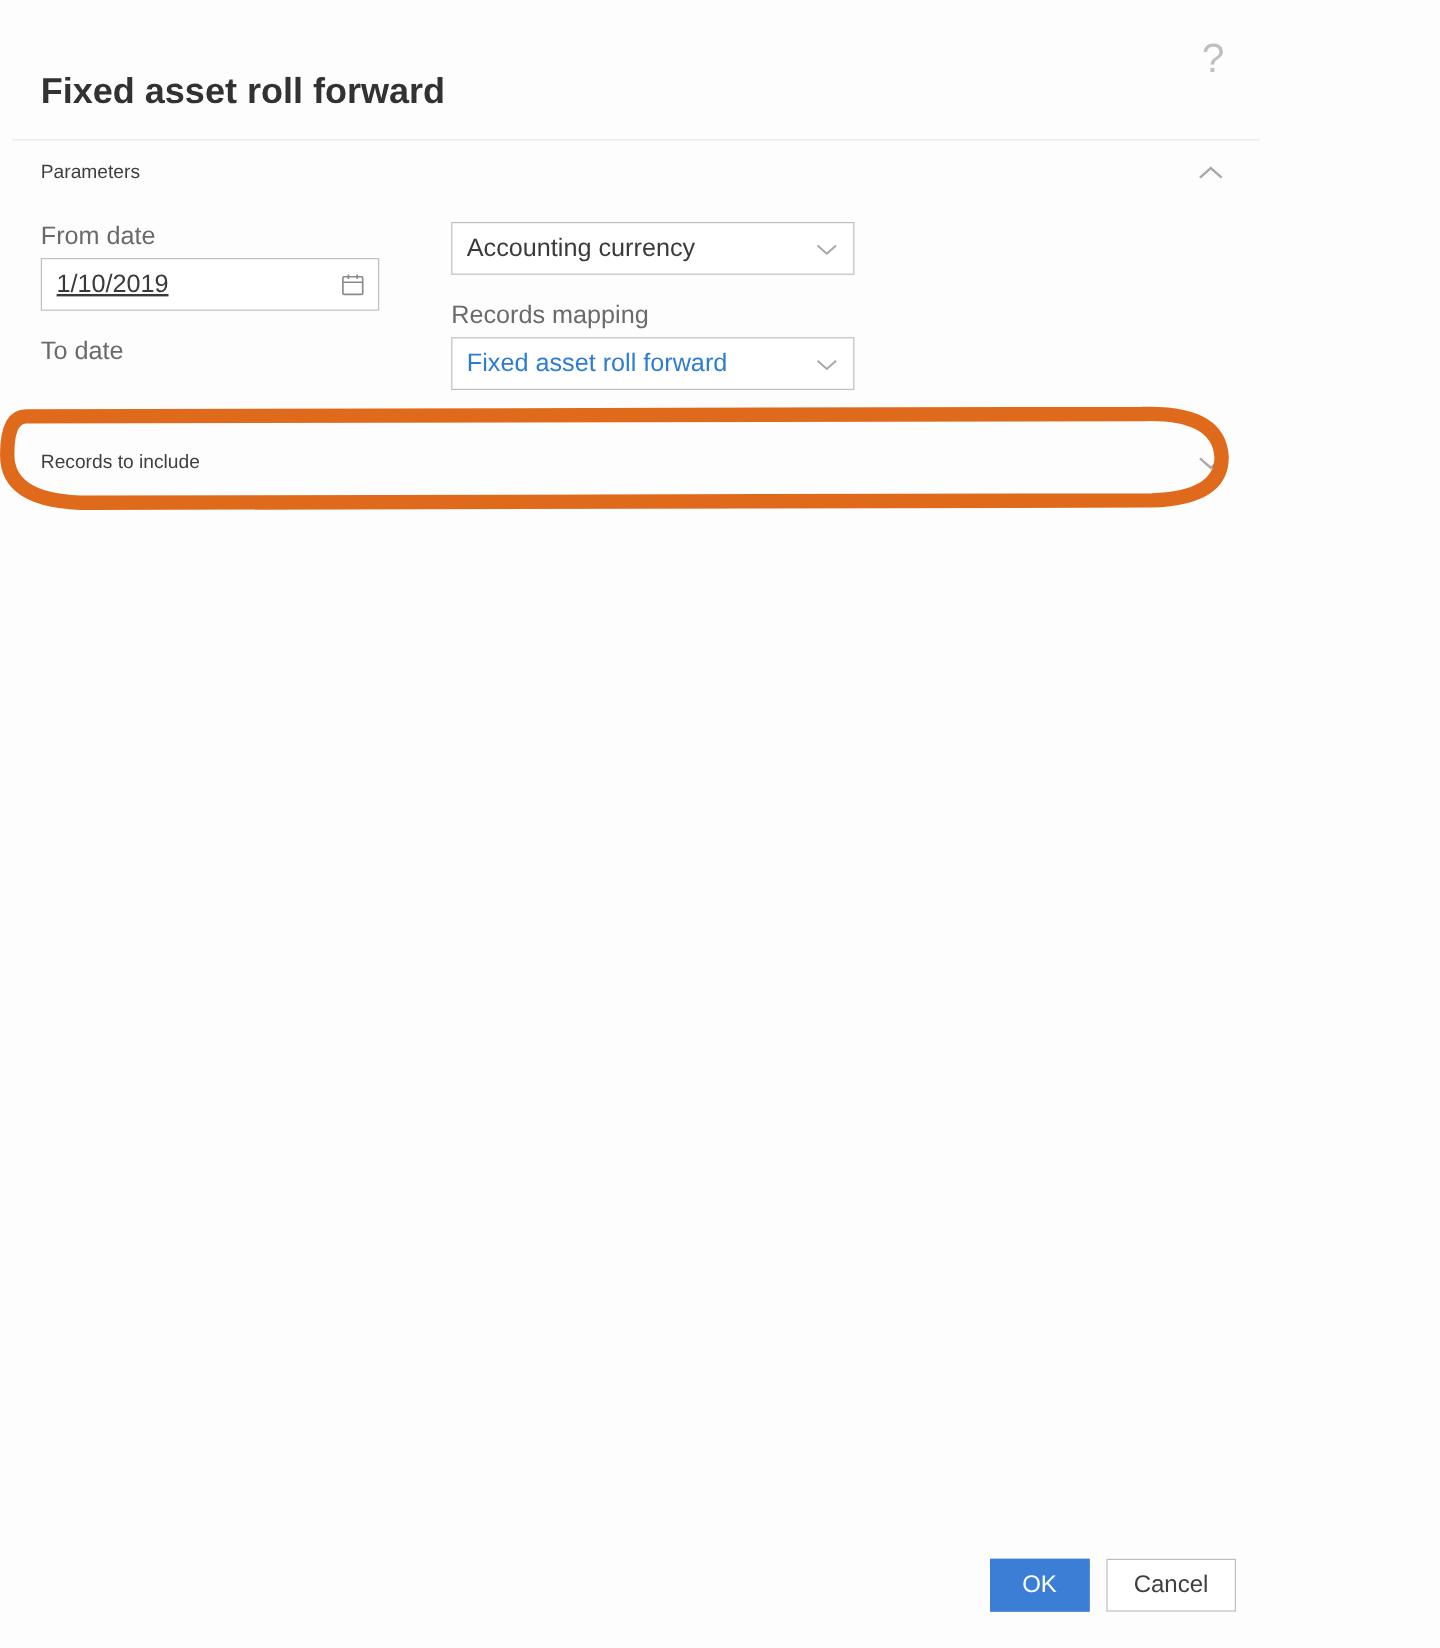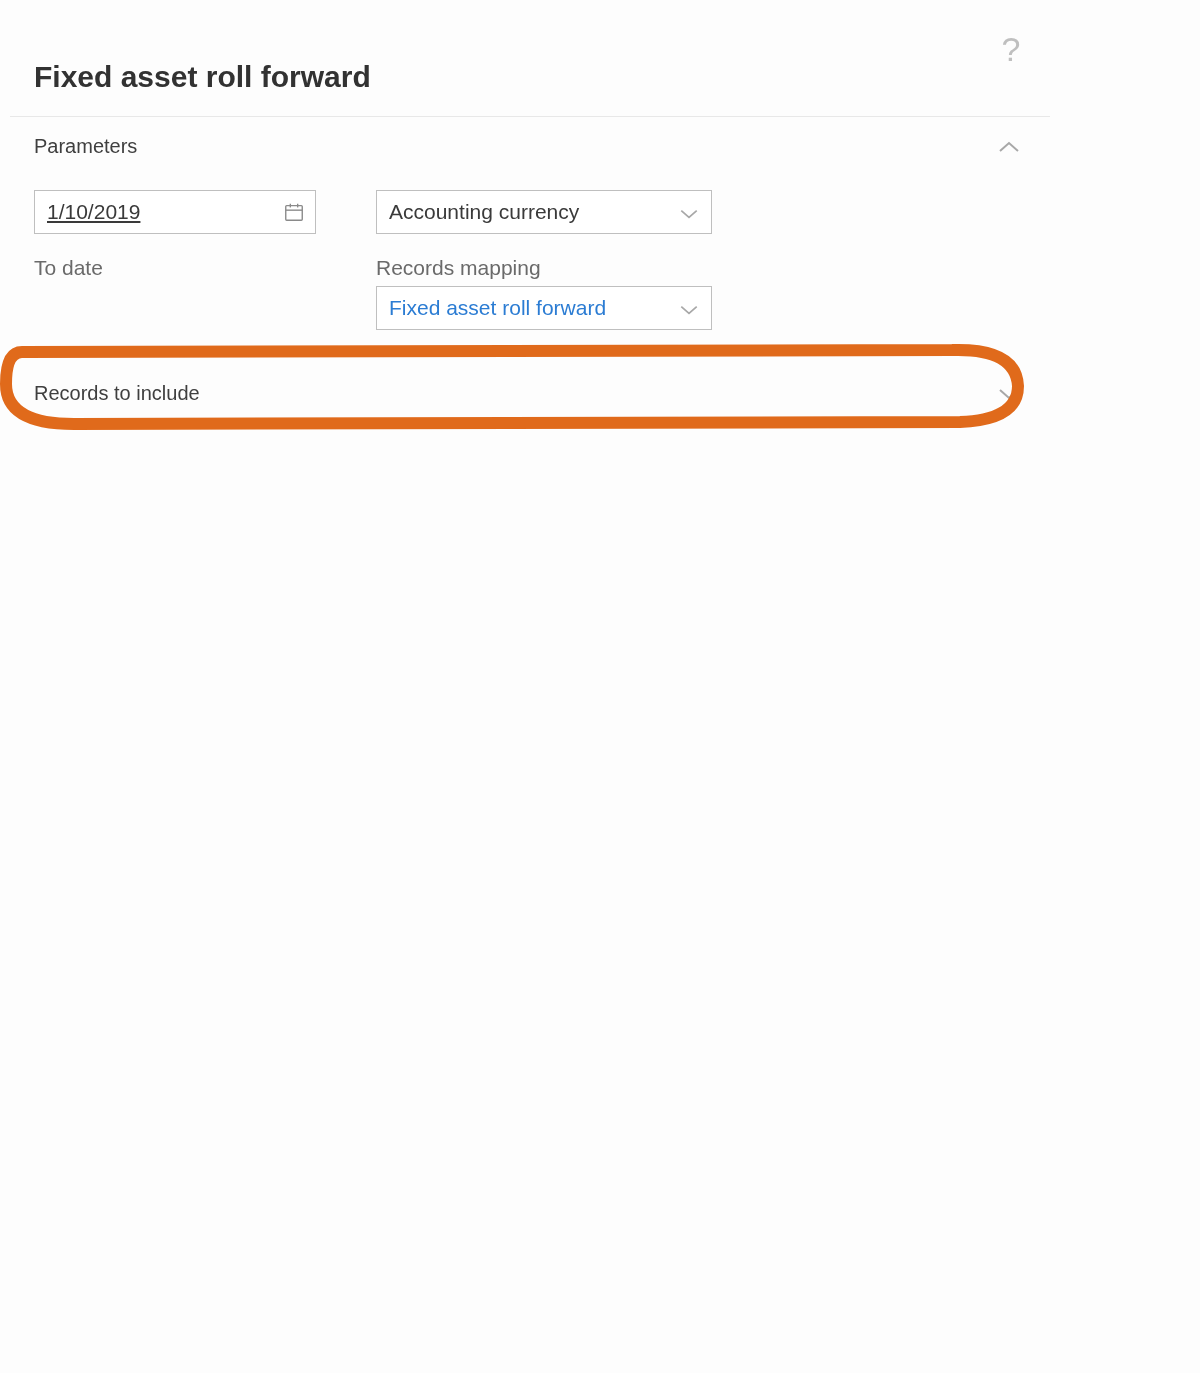--- a/index.html
+++ b/index.html
@@ -47,21 +47,21 @@
       margin: 0 0 0 0;
     }
     .section-header {
       display: flex;
       justify-content: space-between;
       align-items: center;
       padding: 18px 30px 10px 24px;
       cursor: pointer;
     }
     .section-header .label {
-      font-size: 20px;
+      font-size: 16px;
       color: #3f3f3f;
       font-weight: 400;
     }
     .chevron {
       width: 22px;
       height: 14px;
       display: inline-block;
     }
     .chevron svg {
       width: 100%;
@@ -209,20 +209,21 @@
       <svg viewBox="0 0 22 14">
           <polyline points="2,11 11,3 20,11"></polyline>
         </svg>
     </span>
   </div>
 
   <div class="section-body">
     <div class="col">
 
       <div class="field-group">
+        <div class="field-label">From date</div>
         <div class="date-input-wrap">
           <input type="text" value="1/10/2019" style="">
           <div class="calendar-btn">
             <svg viewBox="0 0 24 24">
                 <rect x="3" y="5" width="18" height="16" rx="1"></rect>
                 <line x1="3" y1="10" x2="21" y2="10"></line>
                 <line x1="8" y1="3" x2="8" y2="7"></line>
                 <line x1="16" y1="3" x2="16" y2="7"></line>
               </svg>
           </div>
@@ -273,14 +274,18 @@
       </span>
     </div>
     <div class="highlight-annotation">
       <svg viewBox="0 0 1040 98" preserveAspectRatio="none">
         <path d="M 30 14 Q 14 14 14 46 Q 14 86 82 86 L 968 84 Q 1026 82 1026 48 Q 1024 10 960 12 L 30 14 Z" fill="none" stroke="#e06a1b" stroke-width="12" stroke-linecap="round" stroke-linejoin="round"></path>
       </svg>
     </div>
   </div>
 
 
+  <div class="footer">
+    <button class="btn primary">OK</button>
+    <button class="btn">Cancel</button>
+  </div>
 
 </div>
 
 </body></html>

